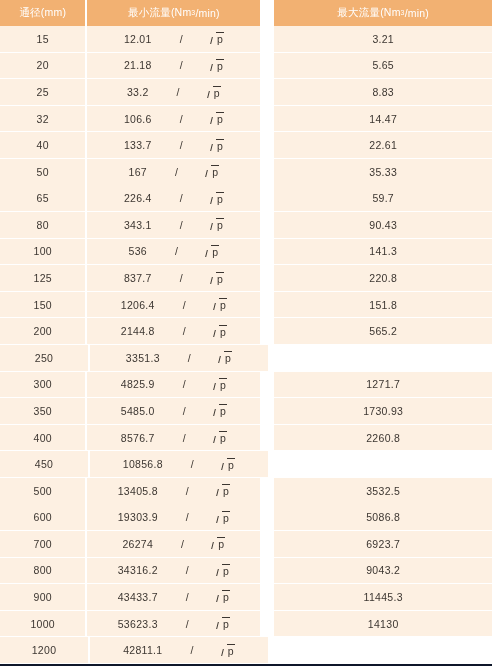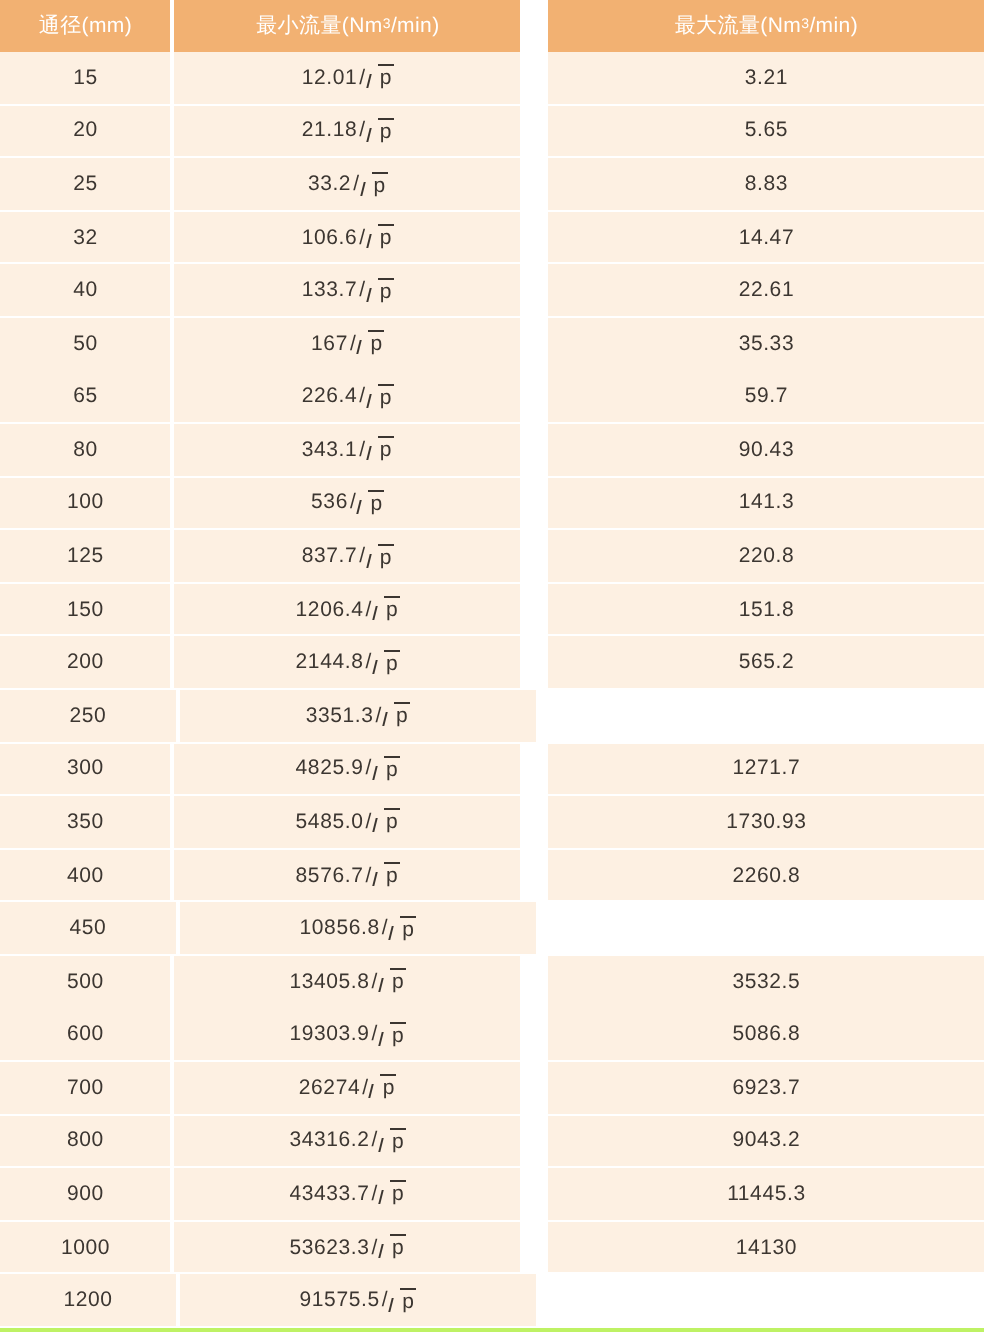--- a/index.html
+++ b/index.html
@@ -5,21 +5,21 @@
   html,body{margin:0;padding:0;}
   body{
     width:500px;height:666px;
     background:#ffffff;
     font-family:"Liberation Sans","DejaVu Sans",sans-serif;
     overflow:hidden;
   }
   #table-root{
     width:492px;height:666px;
     display:flex;flex-direction:column;
-    background:#bef264;
+    background:#0f172a;
   }
   .row{
     display:flex;
     width:492px;
     box-sizing:border-box;
   }
   .head-row{
     height:26px;
     background:#ffffff;
   }
@@ -44,21 +44,21 @@
     box-sizing:border-box;
     font-size:10.5px;
     height:25.7px;
     letter-spacing:.3px;
     white-space:nowrap;
   }
   .c1{width:88px;margin-right:2px;}
   .c2{width:178px;margin-right:14px;}
   .c3{width:224px;}
   .sup{font-size:7px;vertical-align:super;line-height:0;}
-  .frac{display:inline-flex;align-items:center;}
+  .frac{display:inline-flex;align-items:center;gap:27px;}
   .num{margin-right:1px;}
   .sqrt{
     display:inline-flex;align-items:flex-start;
     position:relative;
     padding-left:5px;
     margin-left:1px;
   }
   .sqrt::before{
     content:"";
     position:absolute;left:0;bottom:1px;
@@ -389,21 +389,21 @@
               <i class="sqrt-bar">p</i>
             </span>
           </span>
         </div>
         <div class="cell c3">14130</div>
       </div>
       <div class="row body-row">
         <div class="cell c1">1200</div>
         <div class="cell c2">
           <span class="frac">
-            <span class="num">91575.5</span>
+            <span class="num">42811.1</span>
             <span>/</span>
             <span class="sqrt">
               <i class="sqrt-bar">p</i>
             </span>
           </span>
         </div>
       </div>
     </div>
 
 </div>

